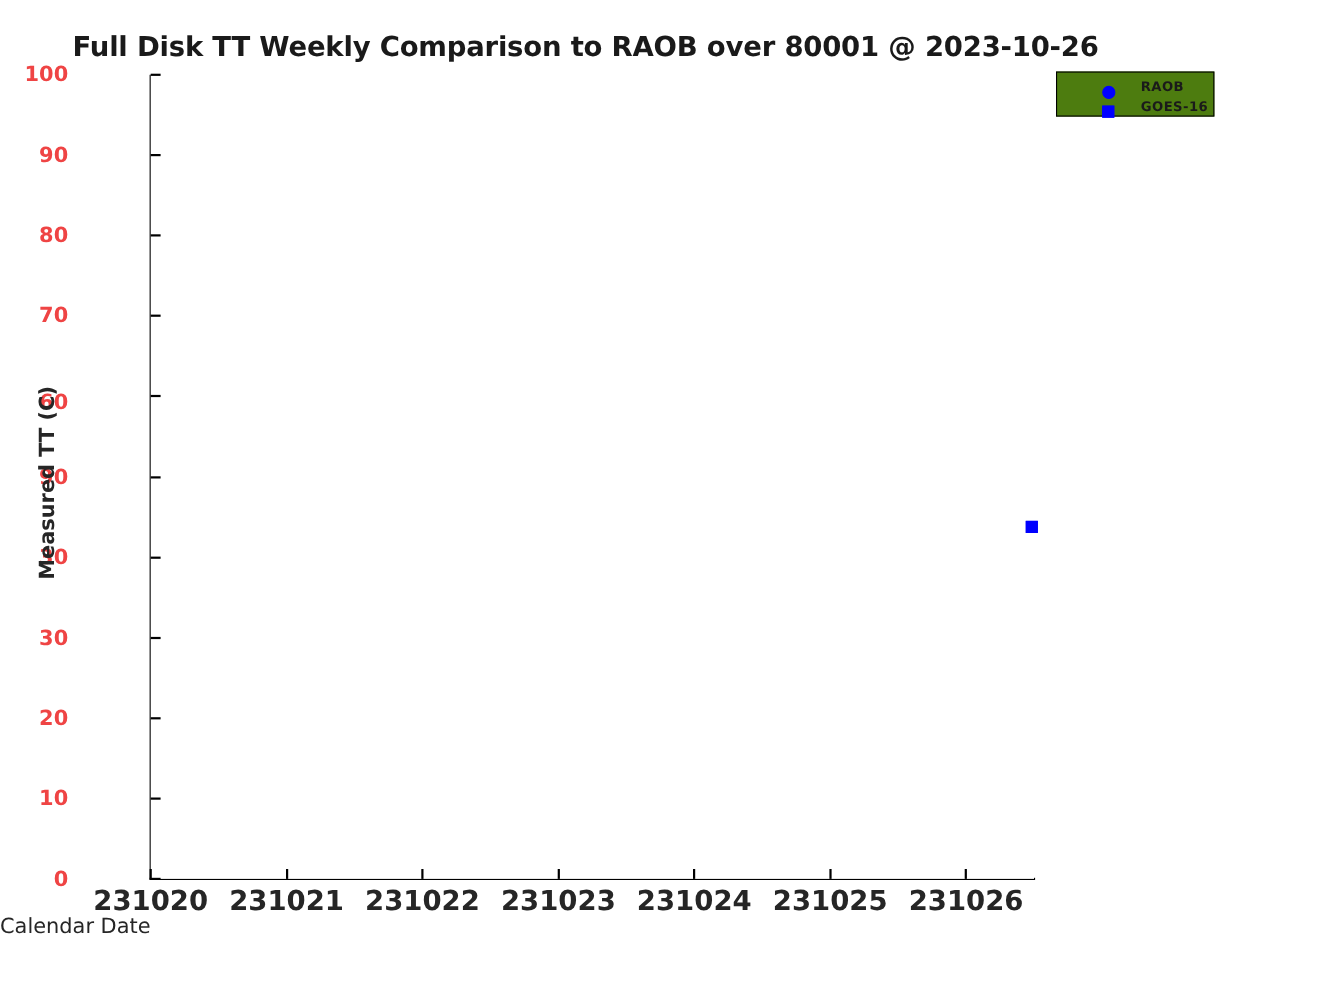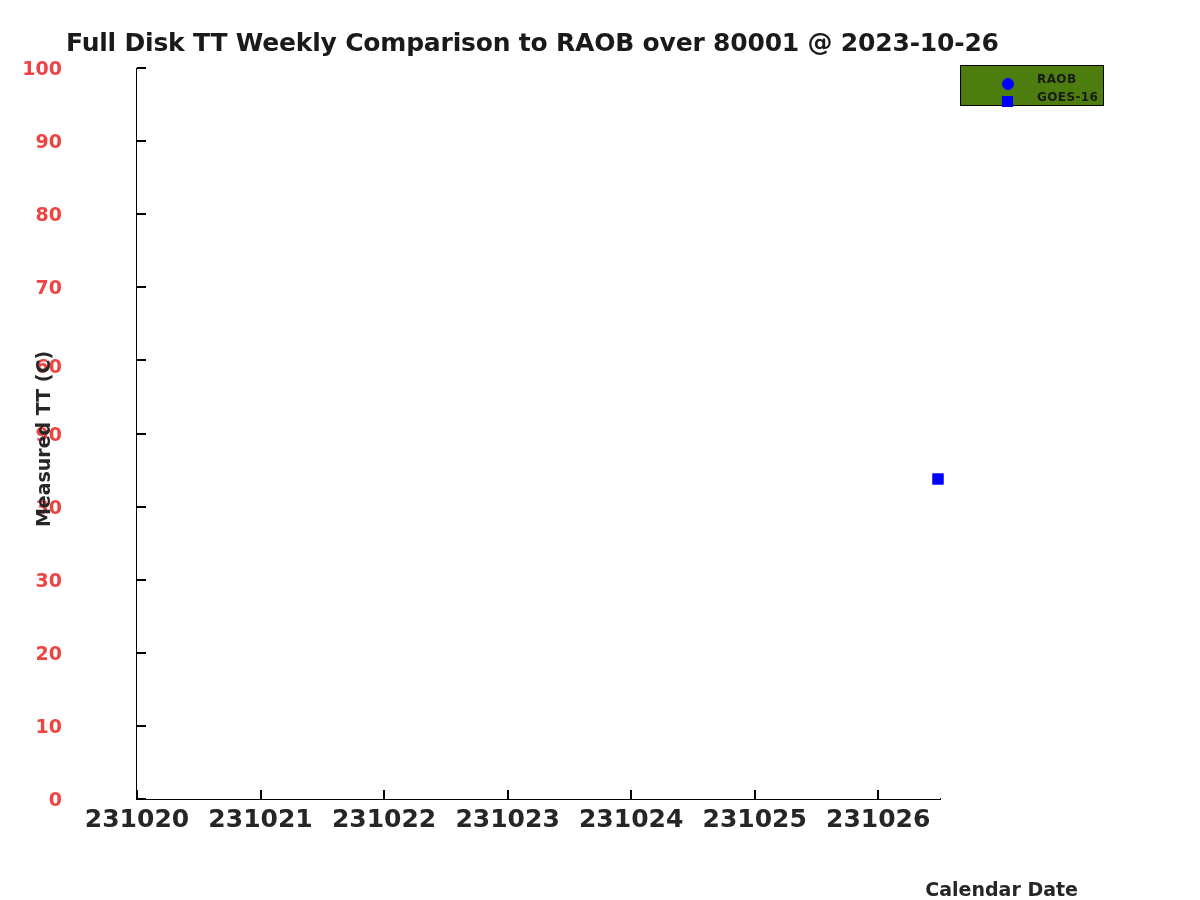--- a/index.html
+++ b/index.html
@@ -97,25 +97,24 @@
     line-height: 1;
     transform: translateX(-50%);
   }
 
   
   #xlabel {
     position: absolute;
     top: 831px;
     left: 0;
     width: 1078px;
-    text-align: right;
+    text-align: left;
     font-size: 19px;
-    font-weight: bold;
-    color: #262626;
-    margin-top: 47px;
+    font-weight: normal;
+    color: #262626;
   }
   #ylabel {
     position: absolute;
     left: -207px;
     top: 428px;
     width: 500px;
     text-align: center;
     font-size: 19px;
     font-weight: bold;
     color: #262626;

